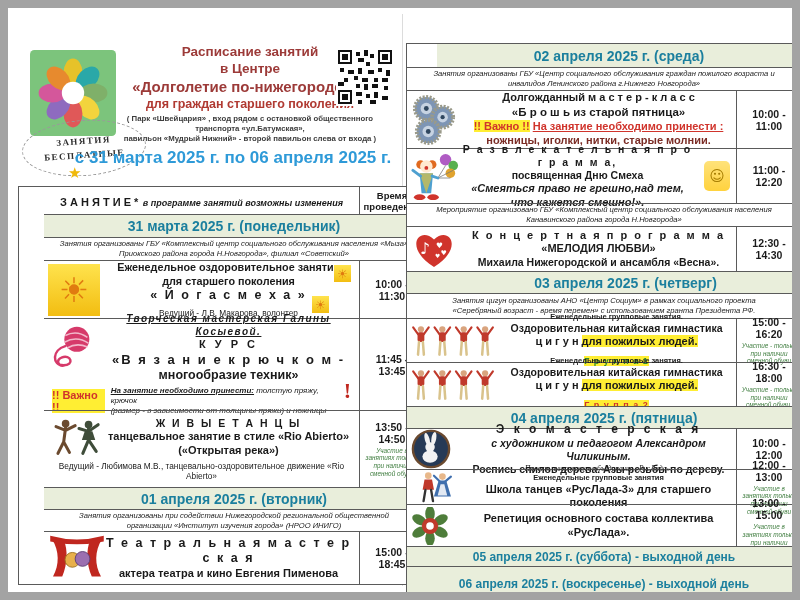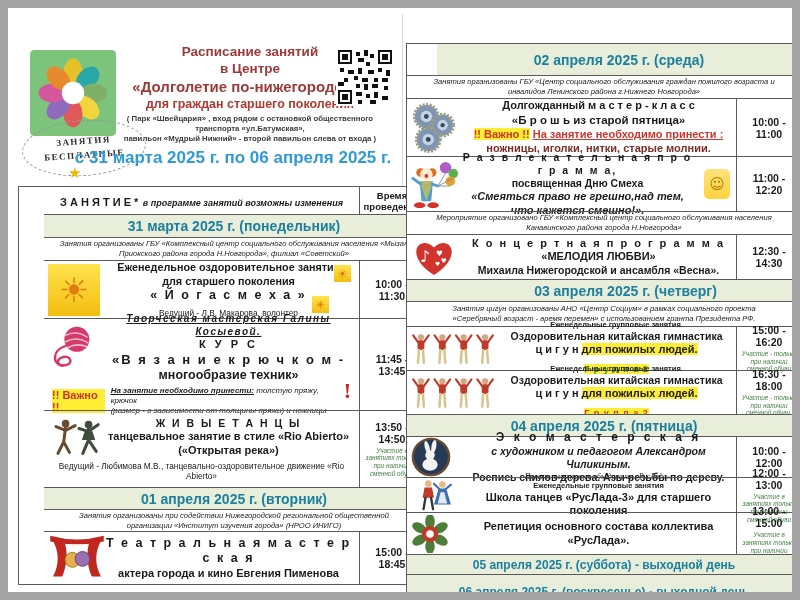--- a/index.html
+++ b/index.html
@@ -244,30 +244,30 @@
           <svg viewBox="0 0 62 52" width="58" height="48">
             <path d="M2 2 Q31 10 60 2 L60 8 Q31 14 2 8 Z" fill="#c0271f"></path>
             <path d="M4 6 C12 18 12 34 5 46 L15 46 C21 32 21 18 17 7 Z" fill="#c0271f"></path>
             <path d="M58 6 C50 18 50 34 57 46 L47 46 C41 32 41 18 45 7 Z" fill="#c0271f"></path>
             <circle cx="26" cy="28" r="8" fill="#e8b04b" stroke="#9c6f1e"></circle>
             <circle cx="37" cy="27" r="8" fill="#9b6fb0" stroke="#5d3f73"></circle>
           </svg>
         </span>
         <div class="tt padL">
           <div class="b f125 sp1">Т е а т р а л ь н а я   м а с т е р с к а я</div>
-          <div class="b f11">актера города и кино Евгения Пименова</div>
+          <div class="b f11">актера театра и кино Евгения Пименова</div>
         </div>
       </div>
       <div class="timec">15:00 - 18:45</div>
     </div>
   </div>
 
   <div class="tbl tbl-right">
 
-    <div class="row dayhdr" style="height:31px;margin-left:30px;">02 апреля 2025 г. (среда)</div>
+    <div class="row dayhdr" style="height:23px;margin-left:30px;">02 апреля 2025 г. (среда)</div>
     <div class="row org" style="height:23px;">Занятия организованы   ГБУ «Центр социального обслуживания граждан пожилого возраста и инвалидов Ленинского района г.Нижнего Новгорода»</div>
 
     <div class="row" style="height:58px;">
       <div class="main">
         <span class="icn">
           <svg viewBox="0 0 48 54" width="46" height="52">
             <g>
               <circle cx="16" cy="15" r="12" fill="#7d95b5" stroke="#9a9a8a" stroke-width="4" stroke-dasharray="2 1.5"></circle>
               <circle cx="16" cy="15" r="6" fill="#c7d3e2"></circle>
                 <circle cx="16" cy="15" r="2.5" fill="#30475f"></circle>

